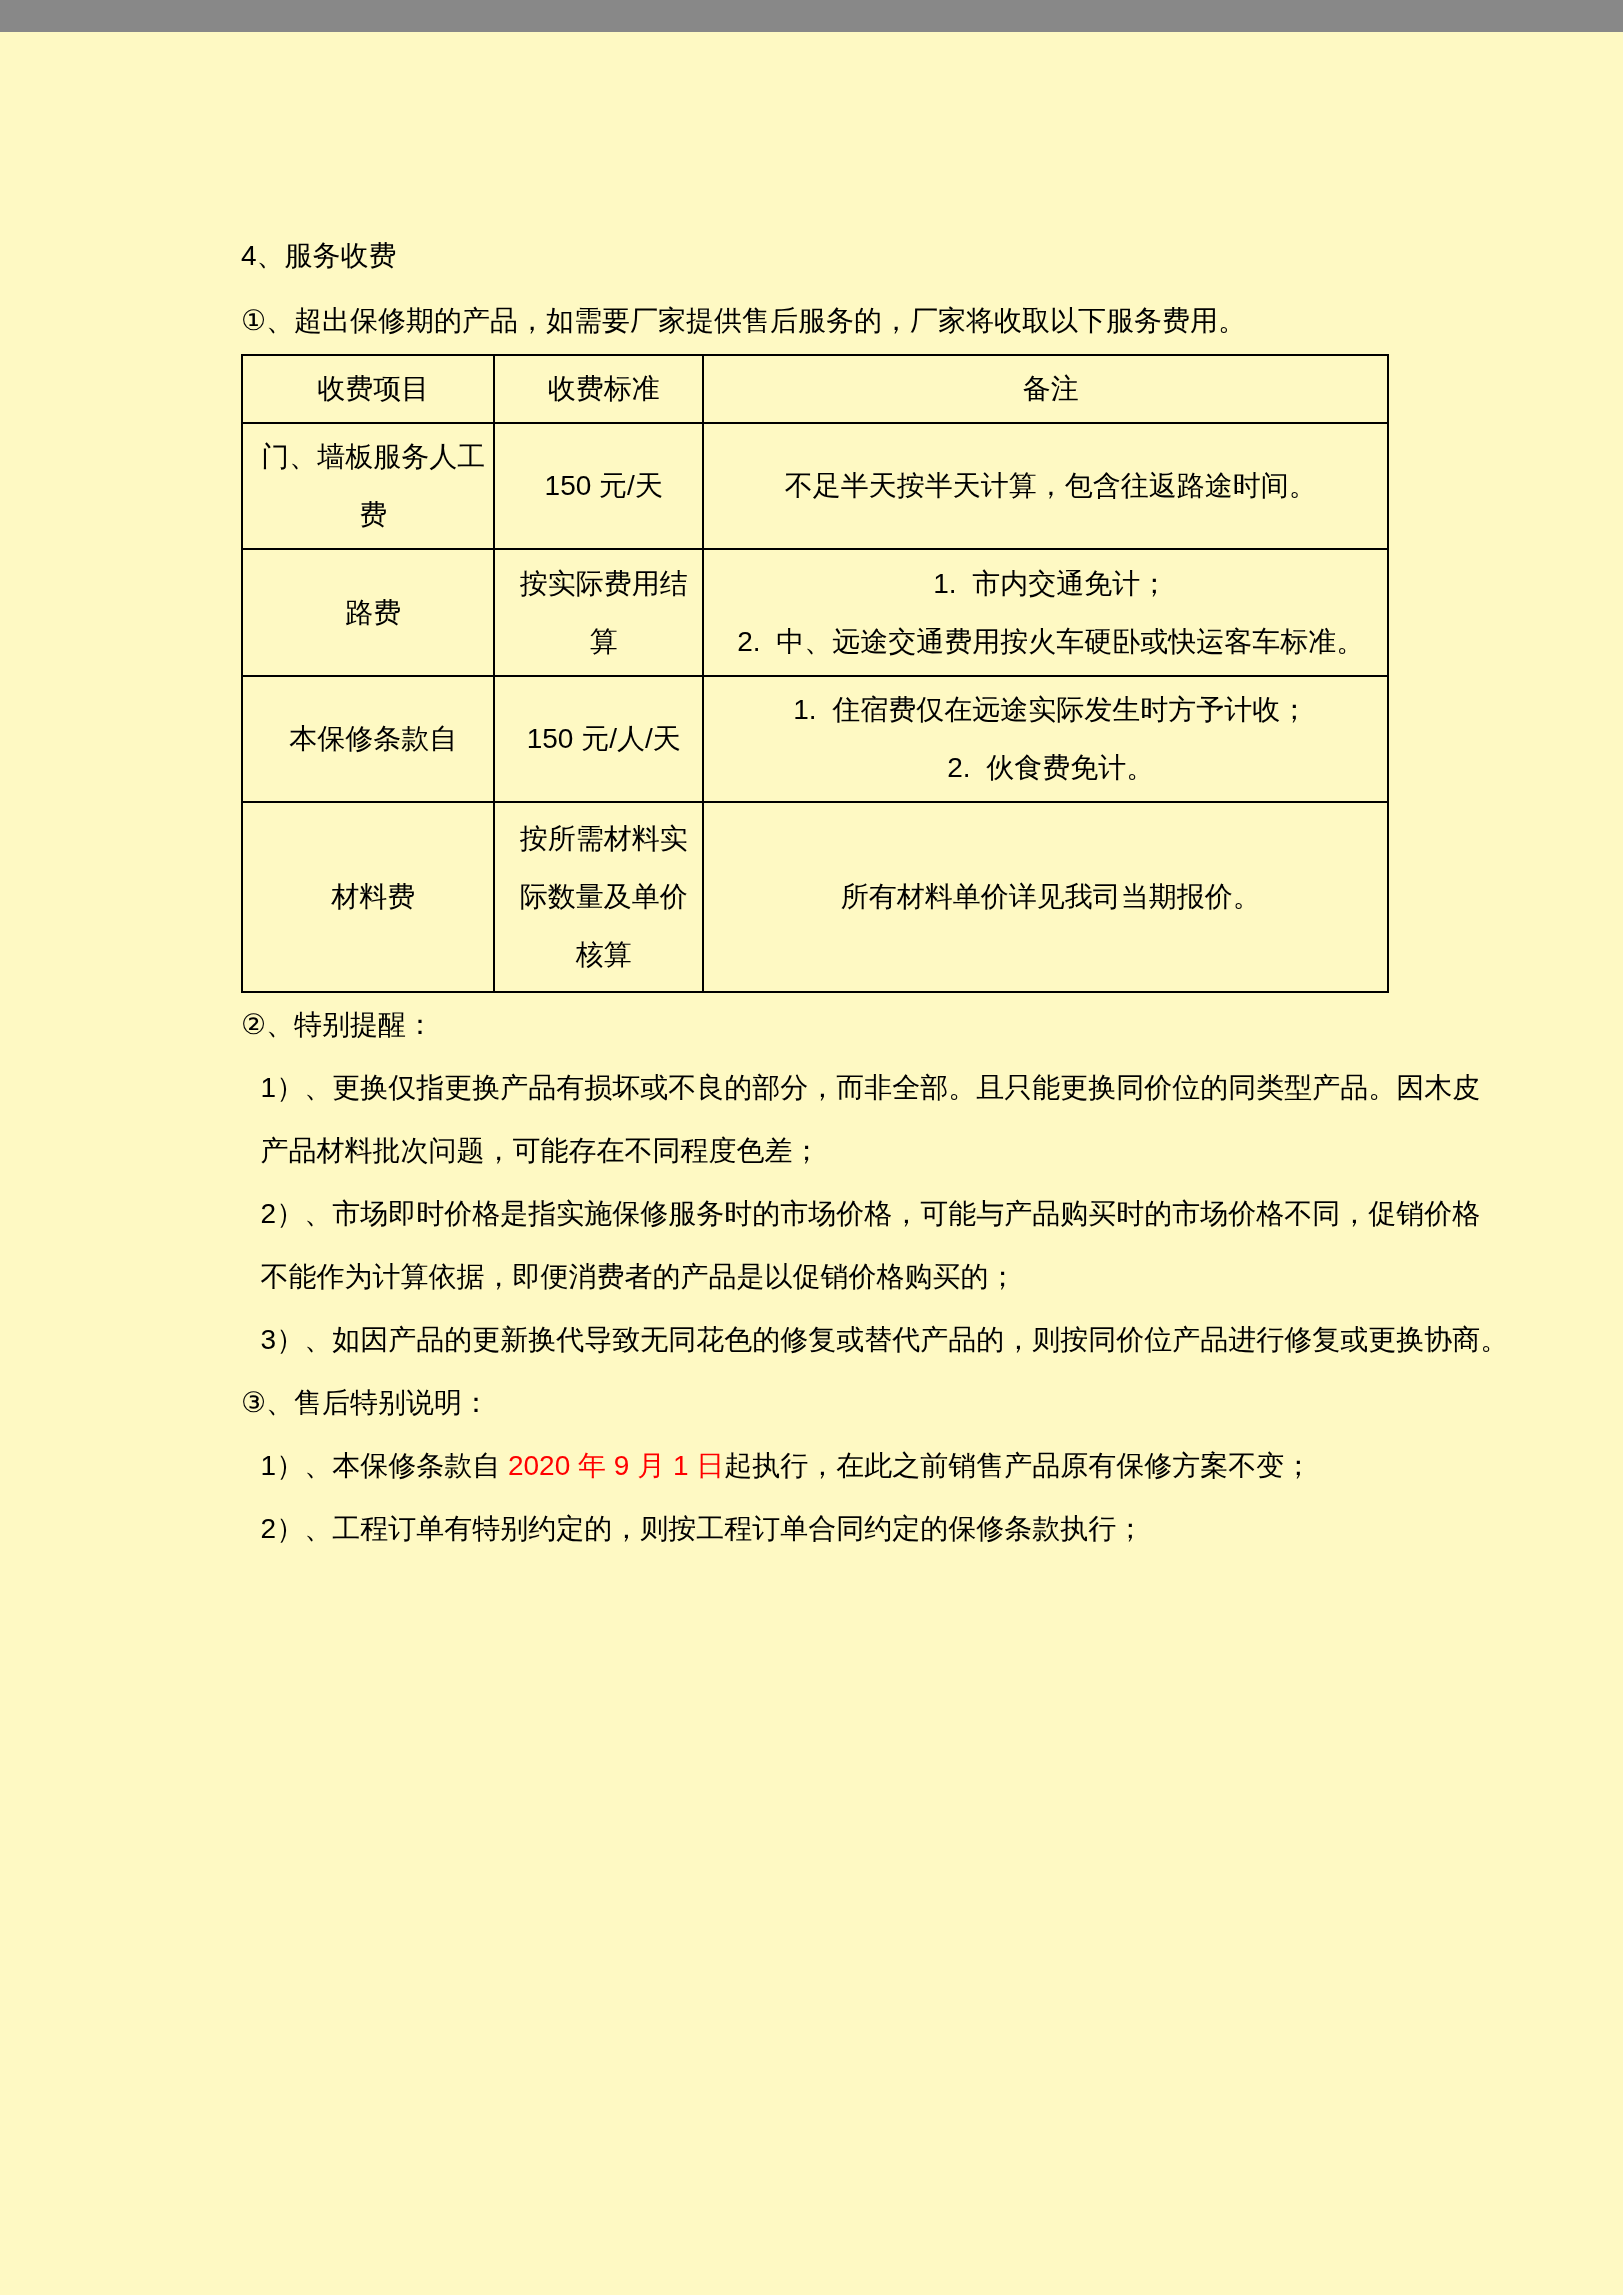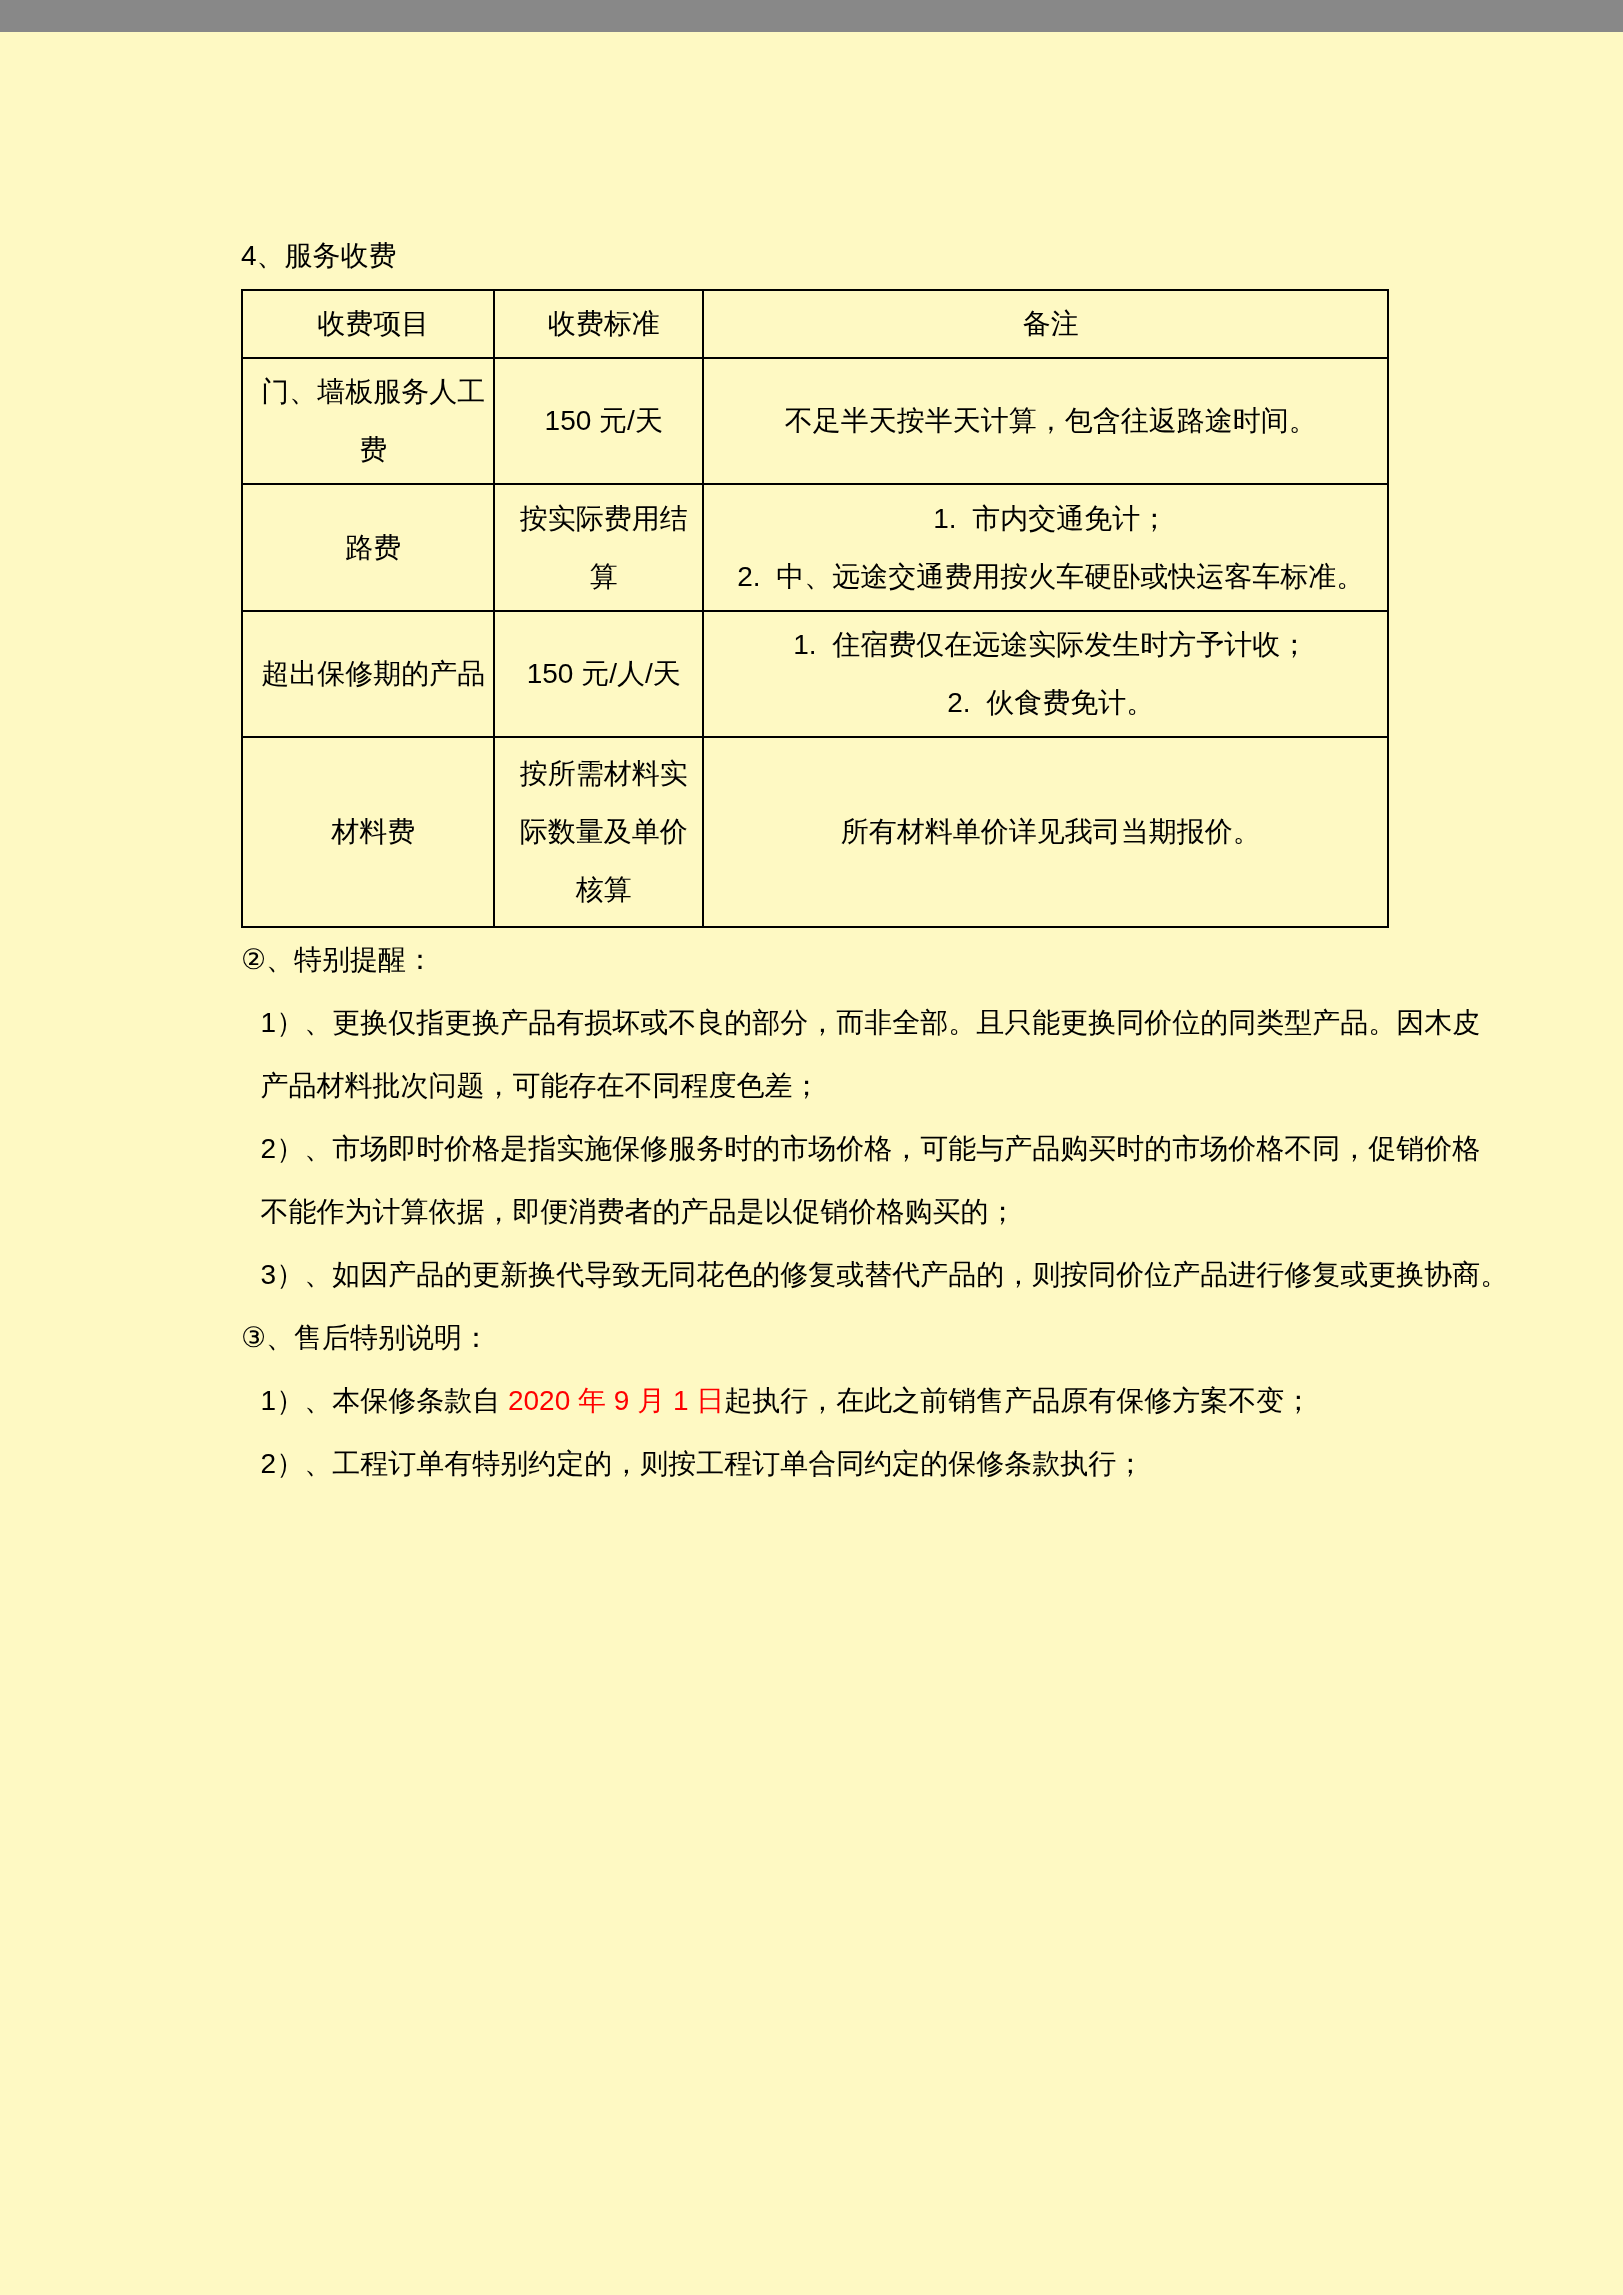--- a/index.html
+++ b/index.html
@@ -54,20 +54,21 @@
   .red{color:#ff0000;}
 </style>
 </head>
 <body>
 
 <div class="page">
   <div class="doc">
 
     <div class="tline">4、服务收费</div>
 
+    <div class="tline">①、超出保修期的产品，如需要厂家提供售后服务的，厂家将收取以下服务费用。</div>
 
     <table class="fee">
       <colgroup>
         <col style="width:252px">
         <col style="width:209px">
         <col style="width:685px">
       </colgroup>
       <tbody>
           <tr class="h-row">
         <th>
@@ -100,21 +101,21 @@
           <div class="cl">按实际费用结</div>
           <div class="cl">算</div>
         </td>
         <td>
           <div class="cl">1.  市内交通免计；</div>
           <div class="cl">2.  中、远途交通费用按火车硬卧或快运客车标准。</div>
         </td>
       </tr>
       <tr class="r3">
         <td>
-          <div class="cl">超出保修期的产品</div>
+          <div class="cl">本保修条款自</div>
         </td>
         <td>
           <div class="cl">150 元/人/天</div>
         </td>
         <td>
           <div class="cl">1.  住宿费仅在远途实际发生时方予计收；</div>
           <div class="cl">2.  伙食费免计。</div>
         </td>
       </tr>
       <tr class="r4">

